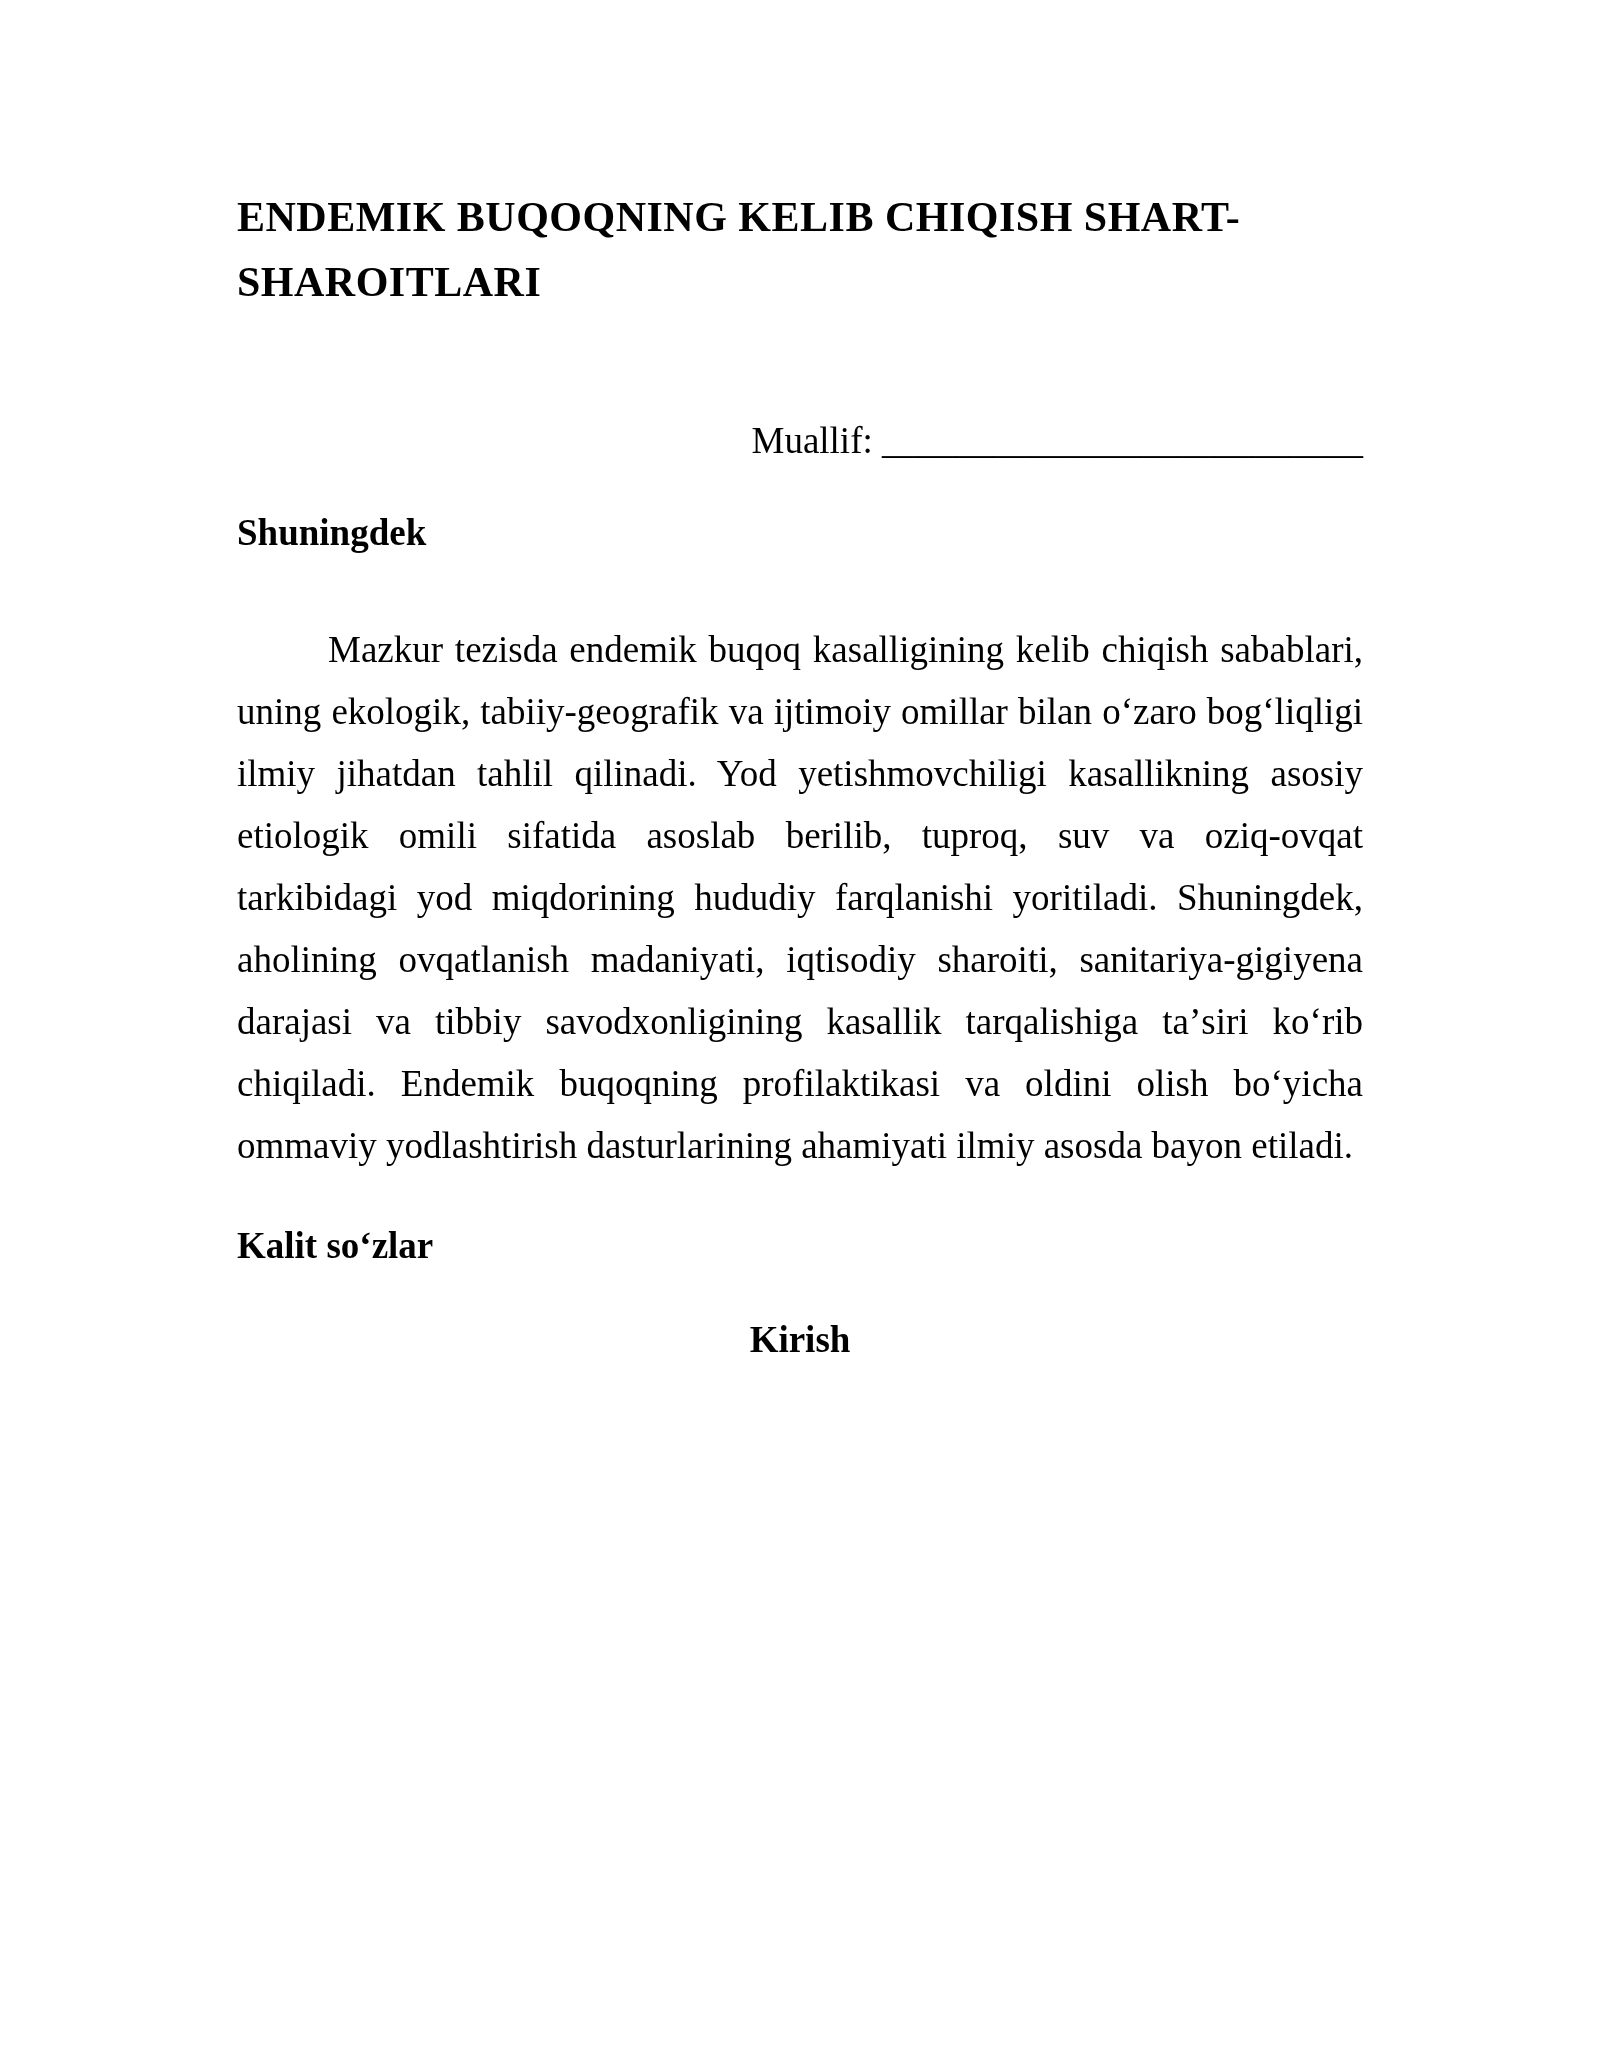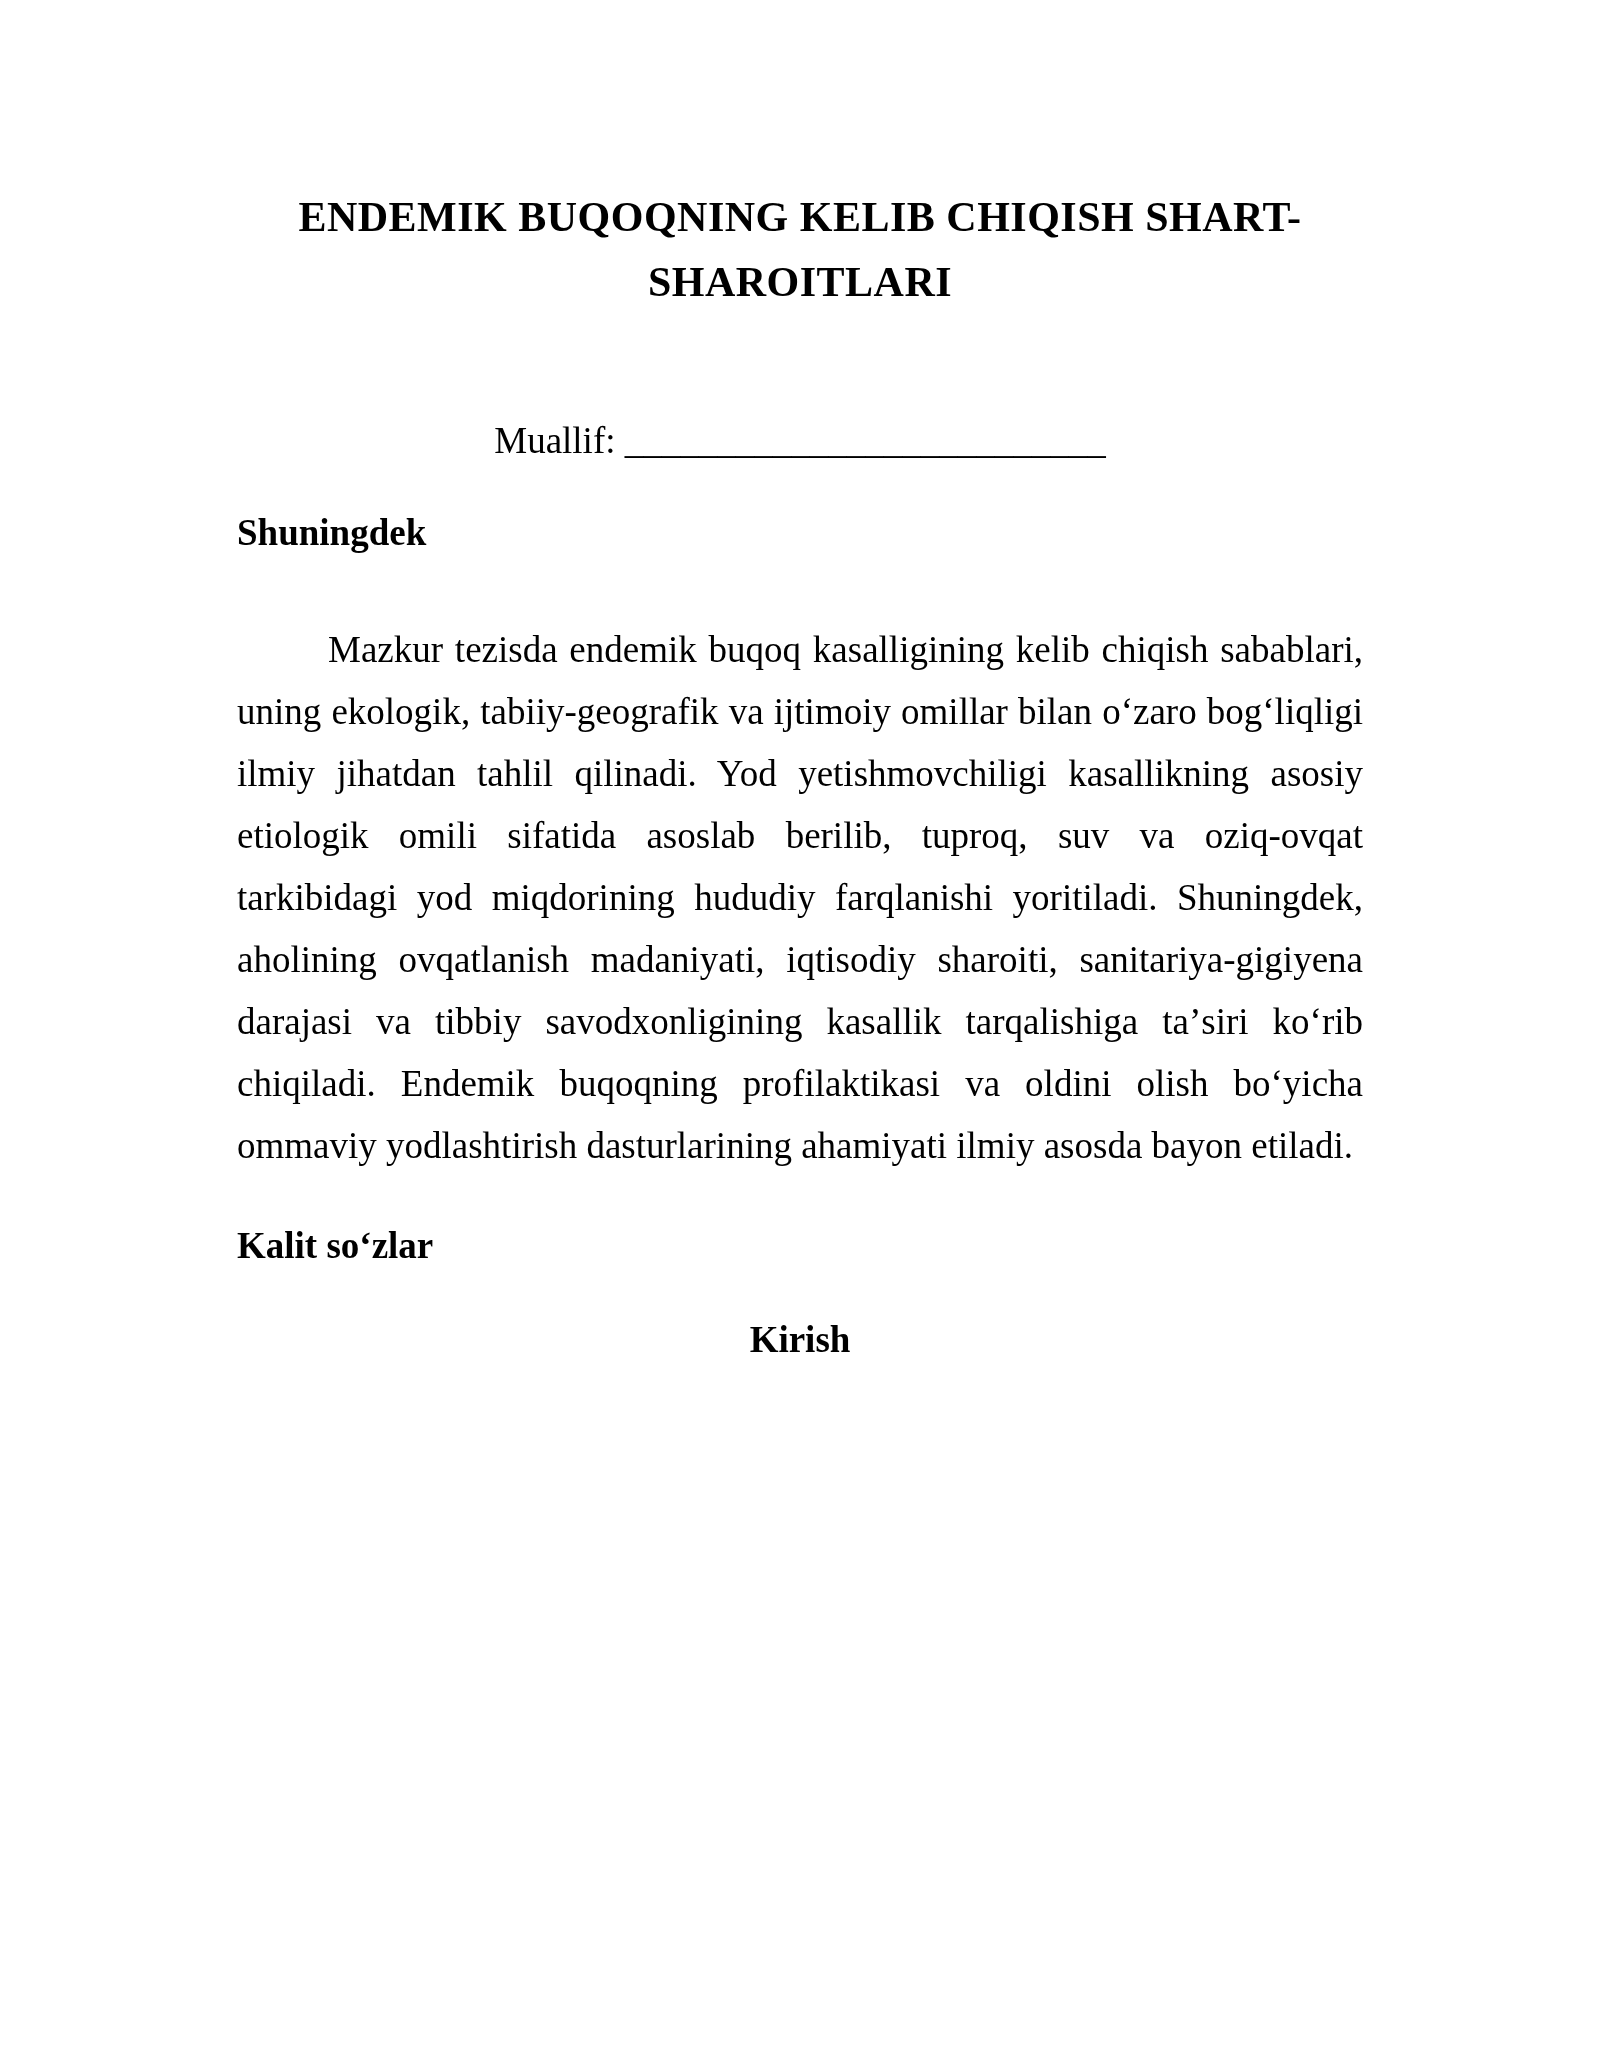--- a/index.html
+++ b/index.html
@@ -19,28 +19,28 @@
     height: 2070px;
     padding: 185px 237px 0 237px;
     overflow: hidden;
     background: #ffffff;
   }
   .doc-title {
     margin: 0;
     font-size: 42px;
     font-weight: bold;
     line-height: 65px;
-    text-align: center;
+    text-align: left;
     letter-spacing: 0.5px;
   }
   .fill-line {
     margin: 0;
     font-size: 37px;
     line-height: 62px;
-    text-align: center;
+    text-align: right;
     white-space: nowrap;
   }
   .author-line { margin-top: 95px; }
   .institution-line { margin-top: 28px; }
   .side-heading {
     margin: 0;
     font-size: 37px;
     font-weight: bold;
     line-height: 62px;
     text-align: left;

